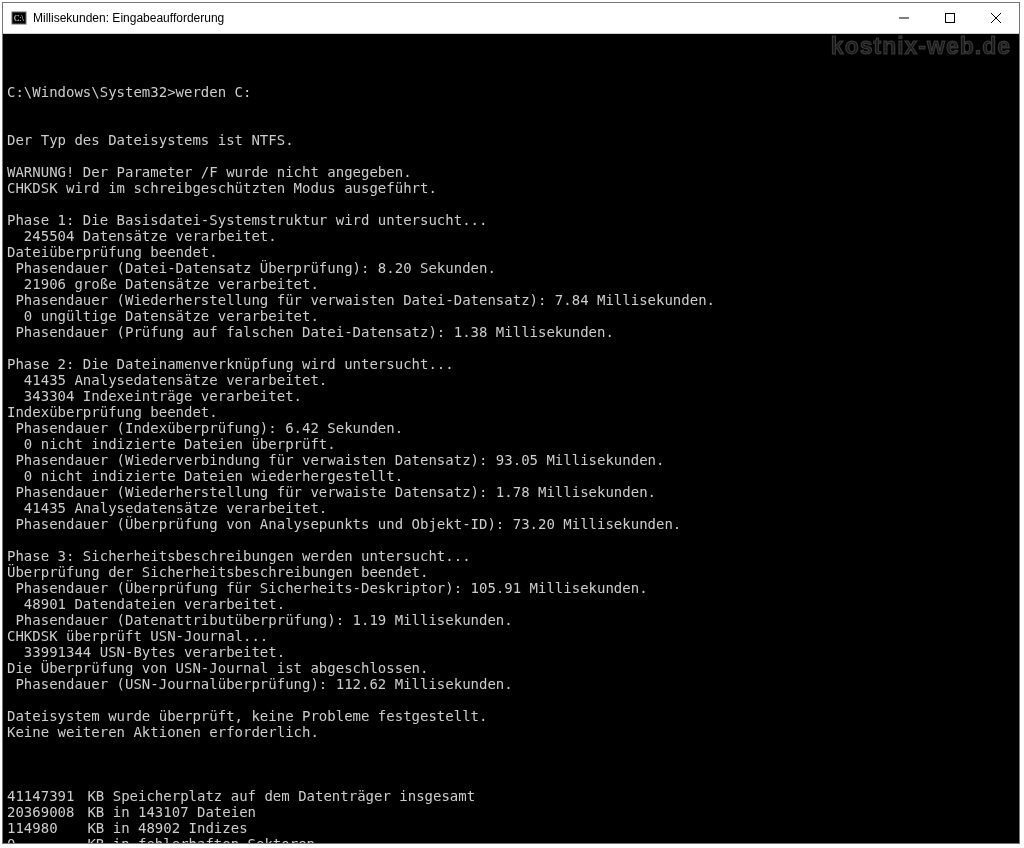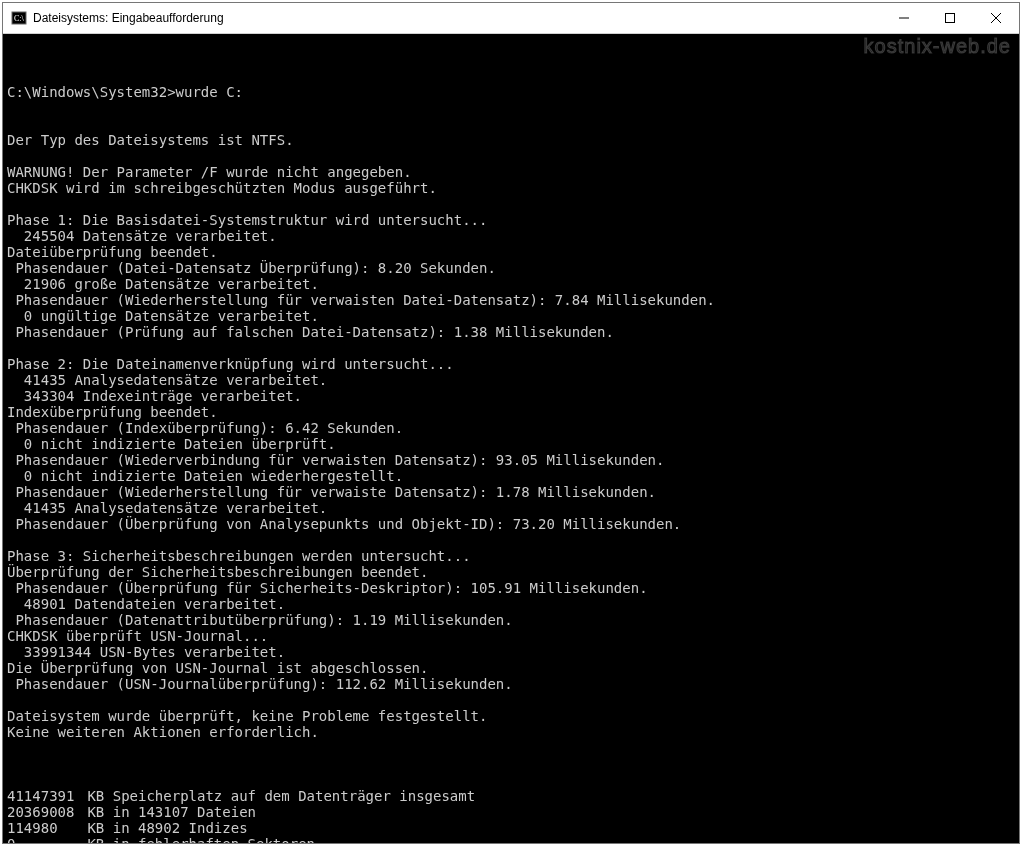--- a/index.html
+++ b/index.html
@@ -55,43 +55,43 @@
     padding:2px 4px;
     white-space:pre;
     overflow:hidden;
     position:relative;
   }
   .watermark{
     position:absolute;
     top:4px;
     right:8px;
     font-family:Arial,Helvetica,sans-serif;
-    font-size:20px;
+    font-size:23px;
     letter-spacing:1px;
     color:rgba(255,255,255,0.10);
     -webkit-text-stroke:1px rgba(255,255,255,0.18);
-    font-weight:400;
+    font-weight:700;
     pointer-events:none;
   }
   .line{display:block;height:16px;}
   .prompt{color:#ccc;margin-top:9px;}
   .right-num{display:inline-block;width:72px;text-align:left;}
 </style>
 </head>
 <body>
 
 <div class="window">
   <div class="titlebar">
     <span class="tb-icon">
       <svg width="16" height="16" viewBox="0 0 16 16">
         <rect x="1" y="2" width="14" height="12" fill="#000" stroke="#666" stroke-width="1"></rect>
         <text x="3" y="11" font-size="8" font-family="Consolas" fill="#fff">C:\</text>
       </svg>
     </span>
-    <span class="tb-title">Dateisystems: Eingabeaufforderung</span>
+    <span class="tb-title">Millisekunden: Eingabeaufforderung</span>
     <span class="tb-spacer"></span>
     <span class="tb-btn">
       <svg width="10" height="10" viewBox="0 0 10 10">
           <line x1="0" y1="5" x2="10" y2="5" stroke="#000" stroke-width="1"></line>
         </svg>
     </span>
     <span class="tb-btn">
       <svg width="10" height="10" viewBox="0 0 10 10">
           <rect x="0.5" y="0.5" width="9" height="9" fill="none" stroke="#000" stroke-width="1"></rect>
         </svg>
@@ -99,17 +99,17 @@
     <span class="tb-btn">
       <svg width="10" height="10" viewBox="0 0 10 10">
         <line x1="0" y1="0" x2="10" y2="10" stroke="#000" stroke-width="1"></line>
         <line x1="10" y1="0" x2="0" y2="10" stroke="#000" stroke-width="1"></line>
       </svg>
     </span>
   </div>
 
   <div class="console">
     <div class="watermark">kostnix-web.de</div>
-    <span class="line"><span class="prompt">C:\Windows\System32&gt;</span><span>wurde C:</span></span>
+    <span class="line"><span class="prompt">C:\Windows\System32&gt;</span><span>werden C:</span></span>
     <div id="output-lines"><span class="line">Der Typ des Dateisystems ist NTFS.</span><span class="line"></span><span class="line">WARNUNG! Der Parameter /F wurde nicht angegeben.</span><span class="line">CHKDSK wird im schreibgeschützten Modus ausgeführt.</span><span class="line"></span><span class="line">Phase 1: Die Basisdatei-Systemstruktur wird untersucht...</span><span class="line">  245504 Datensätze verarbeitet.</span><span class="line">Dateiüberprüfung beendet.</span><span class="line"> Phasendauer (Datei-Datensatz Überprüfung): 8.20 Sekunden.</span><span class="line">  21906 große Datensätze verarbeitet.</span><span class="line"> Phasendauer (Wiederherstellung für verwaisten Datei-Datensatz): 7.84 Millisekunden.</span><span class="line">  0 ungültige Datensätze verarbeitet.</span><span class="line"> Phasendauer (Prüfung auf falschen Datei-Datensatz): 1.38 Millisekunden.</span><span class="line"></span><span class="line">Phase 2: Die Dateinamenverknüpfung wird untersucht...</span><span class="line">  41435 Analysedatensätze verarbeitet.</span><span class="line">  343304 Indexeinträge verarbeitet.</span><span class="line">Indexüberprüfung beendet.</span><span class="line"> Phasendauer (Indexüberprüfung): 6.42 Sekunden.</span><span class="line">  0 nicht indizierte Dateien überprüft.</span><span class="line"> Phasendauer (Wiederverbindung für verwaisten Datensatz): 93.05 Millisekunden.</span><span class="line">  0 nicht indizierte Dateien wiederhergestellt.</span><span class="line"> Phasendauer (Wiederherstellung für verwaiste Datensatz): 1.78 Millisekunden.</span><span class="line">  41435 Analysedatensätze verarbeitet.</span><span class="line"> Phasendauer (Überprüfung von Analysepunkts und Objekt-ID): 73.20 Millisekunden.</span><span class="line"></span><span class="line">Phase 3: Sicherheitsbeschreibungen werden untersucht...</span><span class="line">Überprüfung der Sicherheitsbeschreibungen beendet.</span><span class="line"> Phasendauer (Überprüfung für Sicherheits-Deskriptor): 105.91 Millisekunden.</span><span class="line">  48901 Datendateien verarbeitet.</span><span class="line"> Phasendauer (Datenattributüberprüfung): 1.19 Millisekunden.</span><span class="line">CHKDSK überprüft USN-Journal...</span><span class="line">  33991344 USN-Bytes verarbeitet.</span><span class="line">Die Überprüfung von USN-Journal ist abgeschlossen.</span><span class="line"> Phasendauer (USN-Journalüberprüfung): 112.62 Millisekunden.</span><span class="line"></span><span class="line">Dateisystem wurde überprüft, keine Probleme festgestellt.</span><span class="line">Keine weiteren Aktionen erforderlich.</span><span class="line"></span></div>
     <div id="summary-lines"><span class="line"><span class="right-num">41147391</span><span> KB Speicherplatz auf dem Datenträger insgesamt</span></span><span class="line"><span class="right-num">20369008</span><span> KB in 143107 Dateien</span></span><span class="line"><span class="right-num">114980</span><span> KB in 48902 Indizes</span></span><span class="line"><span class="right-num">0</span><span> KB in fehlerhaften Sektoren</span></span></div>
   </div>
 </div>
 
 </body></html>

